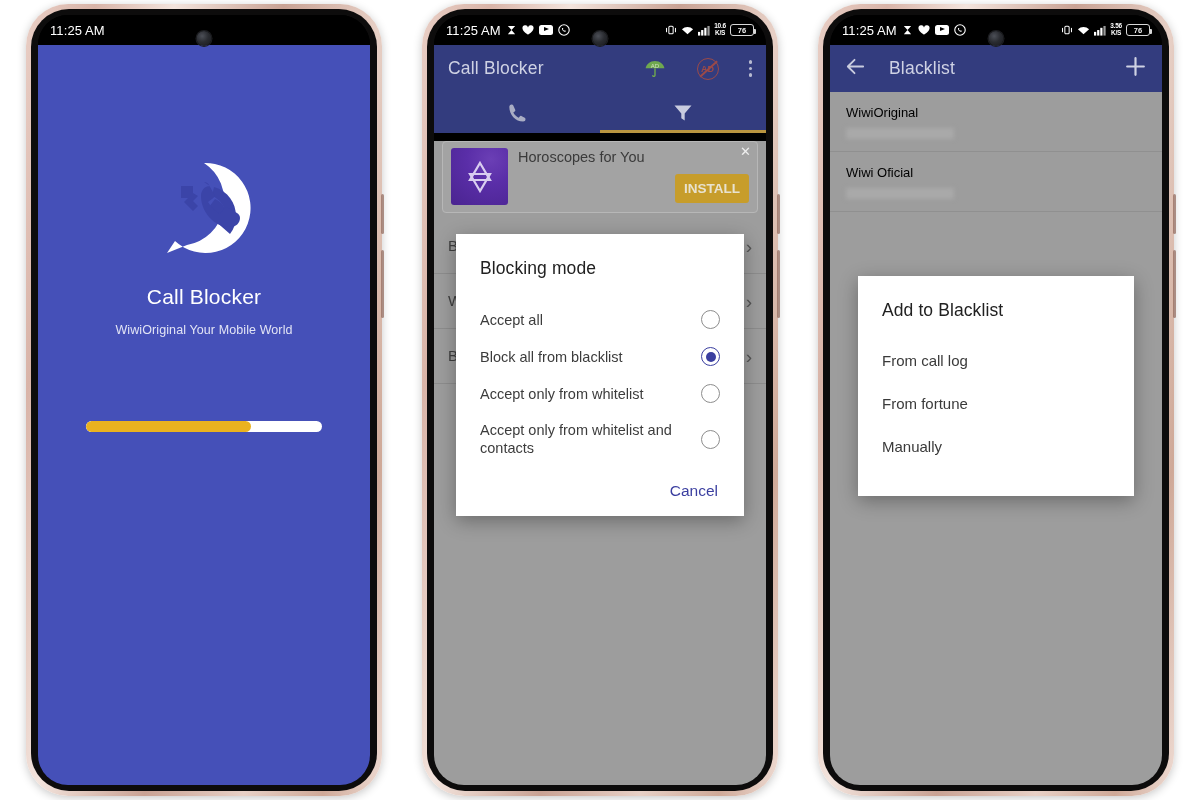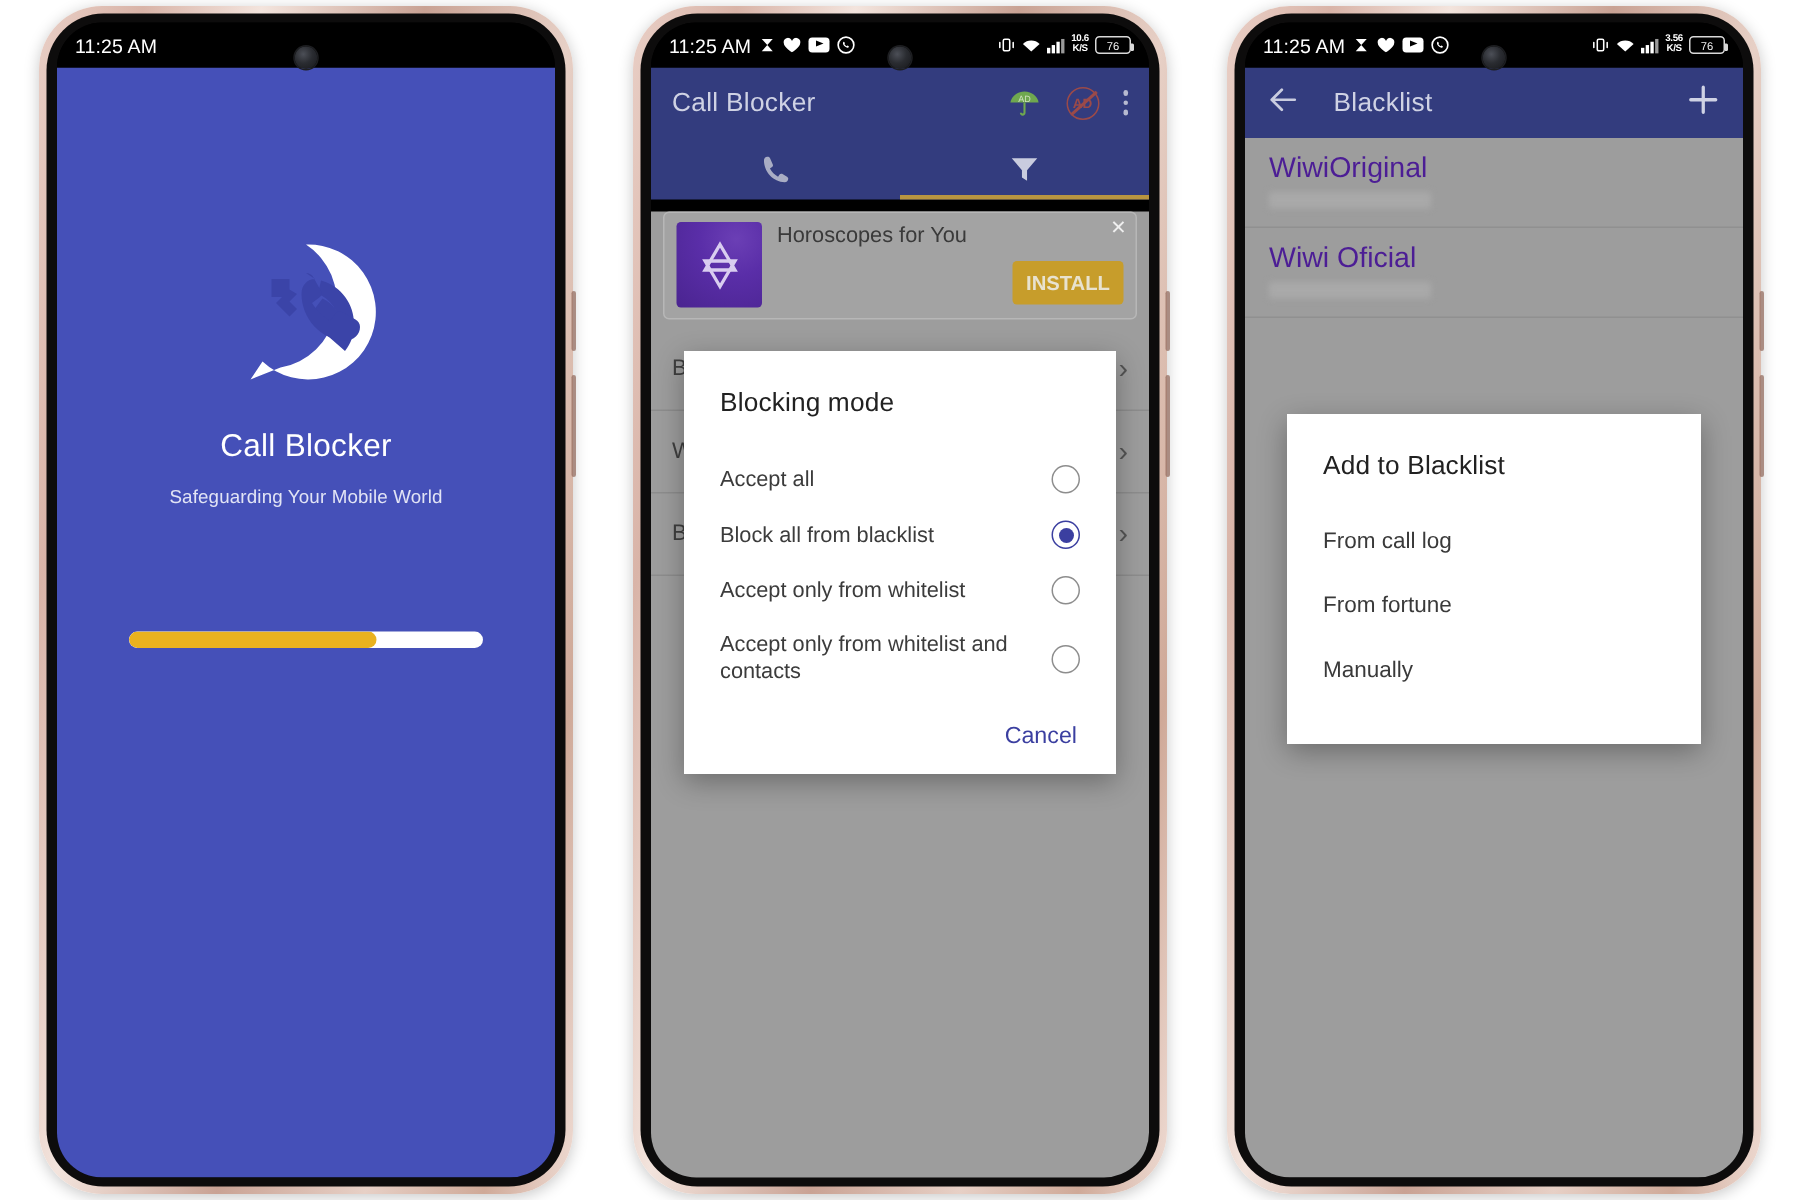--- a/index.html
+++ b/index.html
@@ -84,21 +84,21 @@
     border-top: 2.8px solid transparent;
     border-bottom: 2.8px solid transparent;
   }
   .net-speed {
     font-size: 6.5px; line-height: 6.6px; text-align: center;
     font-weight: bold; letter-spacing: -.2px;
   }
   .battery {
     width: 24px; height: 12px;
     border: 1.3px solid #d8d8d8; border-radius: 3px;
-    font-size: 7.5px; font-weight: normal;
+    font-size: 7.5px; font-weight: bold;
     display: flex; align-items: center; justify-content: center;
     position: relative; color:#f0f0f0;
   }
   .battery::after {
     content: ""; position: absolute; right: -3px; top: 3.5px;
     width: 2px; height: 5px; background: #d8d8d8; border-radius: 0 1px 1px 0;
   }
 
   
   .body { position: relative; height: calc(100% - 30px); }
@@ -125,21 +125,21 @@
   .progress-fill { height: 100%; background: #eab21f; border-radius: 7px; }
 
   
   .appbar {
     height: 47px; background: #333c7e;
     display: flex; align-items: center; padding: 0 14px;
     color: #c9ccdf;
   }
   .appbar .title { font-size: 17.5px; letter-spacing: .2px; color:#cfd2e4; }
   .appbar .spacer { flex: 1; }
-  .appbar-actions { display: flex; align-items: center; gap: 16px; }
+  .appbar-actions { display: flex; align-items: center; gap: 30px; }
   .umbrella-ad {
     position: relative; width: 24px; height: 24px;
     display: flex; align-items: center; justify-content: center;
   }
   .ad-blocked {
     width: 22px; height: 22px; border-radius: 50%;
     border: 1.6px solid #9b4a49;
     color: #9b4a49; font-size: 9px; font-weight: bold;
     display: flex; align-items: center; justify-content: center;
     position: relative;
@@ -203,21 +203,21 @@
   .set-row .labels { flex: 1; min-width: 0; }
   .set-row .l1 { font-size: 15px; line-height: 18px; white-space: nowrap; overflow: hidden; }
   .set-row .l2 { font-size: 11.5px; color: #6e6e6e; line-height: 14px; white-space: nowrap; overflow: hidden; }
   .chev { color: #555; font-size: 19px; line-height: 19px; }
 
   
   .bl-row {
     height: 60px; border-bottom: 1px solid #909090;
     padding: 11px 16px 0;
   }
-  .bl-name { font-size: 19px; color: #4c1d95; line-height: 20px; }
+  .bl-name { font-size: 13px; color: #000000; line-height: 20px; }
   .bl-number {
     margin-top: 5px; height: 11px; width: 108px;
     background: #a9a9a9; border-radius: 1px;
     filter: blur(2.2px);
   }
 
   
   .scrim { position: absolute; inset: 0; background: rgba(0,0,0,0); }
   .dialog {
     position: absolute; background: #fff;
@@ -271,21 +271,21 @@
           <div class="logo-wrap">
             <svg width="94" height="94" viewBox="0 0 94 94">
               <path d="M47 2 A45 45 0 1 1 18 80 L10 92 L30 84 A45 45 0 0 0 47 2 Z" fill="#ffffff"></path>
               <path d="M36 32 l0 -7 l-12 0 l0 12 l7 0 l-4 4 l9 9 l5 -5 l-5 -5 l5 -5 z" fill="#3b44a8"></path>
               <path d="M57 26 c14 4 22 16 22 29 c0 7 -2 13 -6 18 l-8 -7 c2 -3 4 -7 4 -11 c0 -9 -6 -17 -14 -20 z
                        M58 38 c7 3 11 9 11 17 c0 4 -1 8 -4 11 l-8 -7 c1 -1 1 -3 1 -4 c0 -4 -2 -7 -6 -9 z" fill="#3b44a8"></path>
               <path d="M53 25 c-5 0 -9 4 -9 10 c0 16 13 31 29 31 c6 0 10 -4 10 -9 c0 -2 -1 -4 -3 -5 l-9 -5 c-2 -1 -4 0 -5 2 l-3 4 c-5 -3 -9 -7 -12 -12 l4 -3 c2 -1 3 -3 2 -5 l-5 -9 c-1 -2 -3 -3 -5 -3 z" fill="#3b44a8"></path>
             </svg>
           </div>
           <div class="app-title">Call Blocker</div>
-          <div class="app-tagline">Safeguarding Your Mobile World</div>
+          <div class="app-tagline">WiwiOriginal Your Mobile World</div>
           <div class="progress-track">
             <div class="progress-fill" id="splash-progress" style="width: 70%;"></div>
           </div>
         </div>
       </div>
     </div>
   </div>
 
   <div class="phone">
     <div class="inner-bezel"></div>

